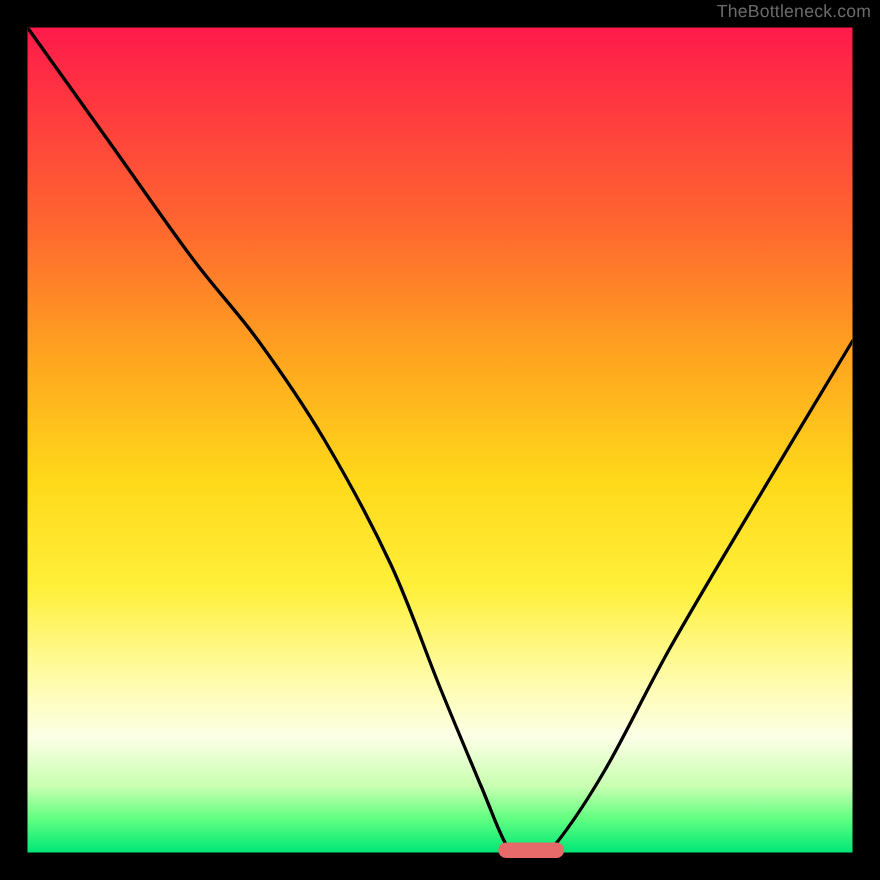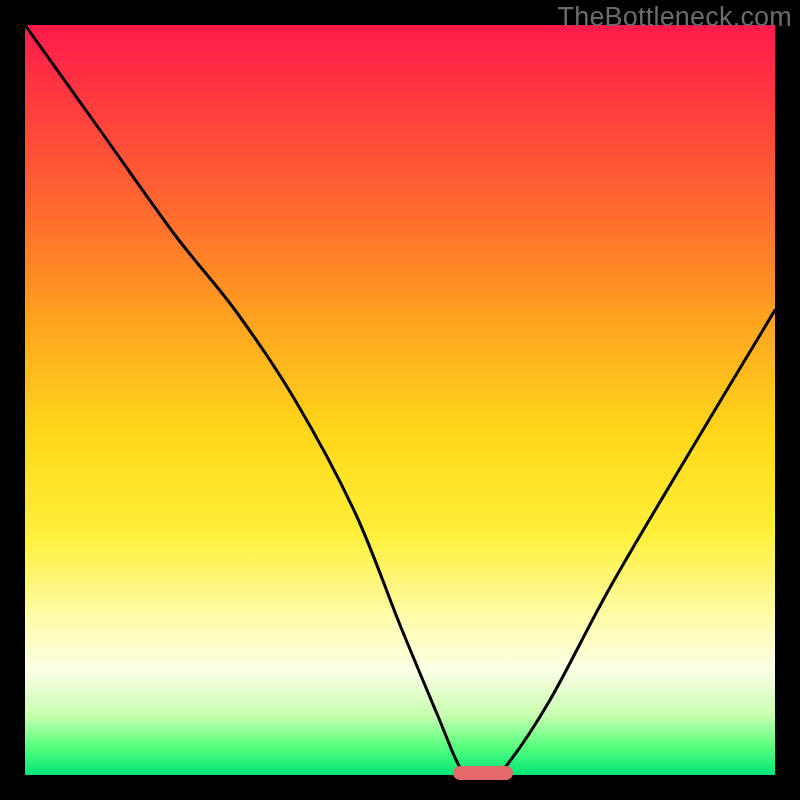--- a/index.html
+++ b/index.html
@@ -29,21 +29,21 @@
       #c8ffb0 92%,
       #5eff80 96%,
       #00e676 100%
     );
   }
   .watermark {
     position: absolute;
     top: 2px;
     right: 8px;
     color: #6b6b6b;
-    font-size: 27px;
+    font-size: 16px;
     font-weight: 500;
     letter-spacing: 0.2px;
     user-select: none;
   }
   svg.curve {
     position: absolute;
     left: 0;
     top: 0;
     width: 750px;
     height: 750px;

